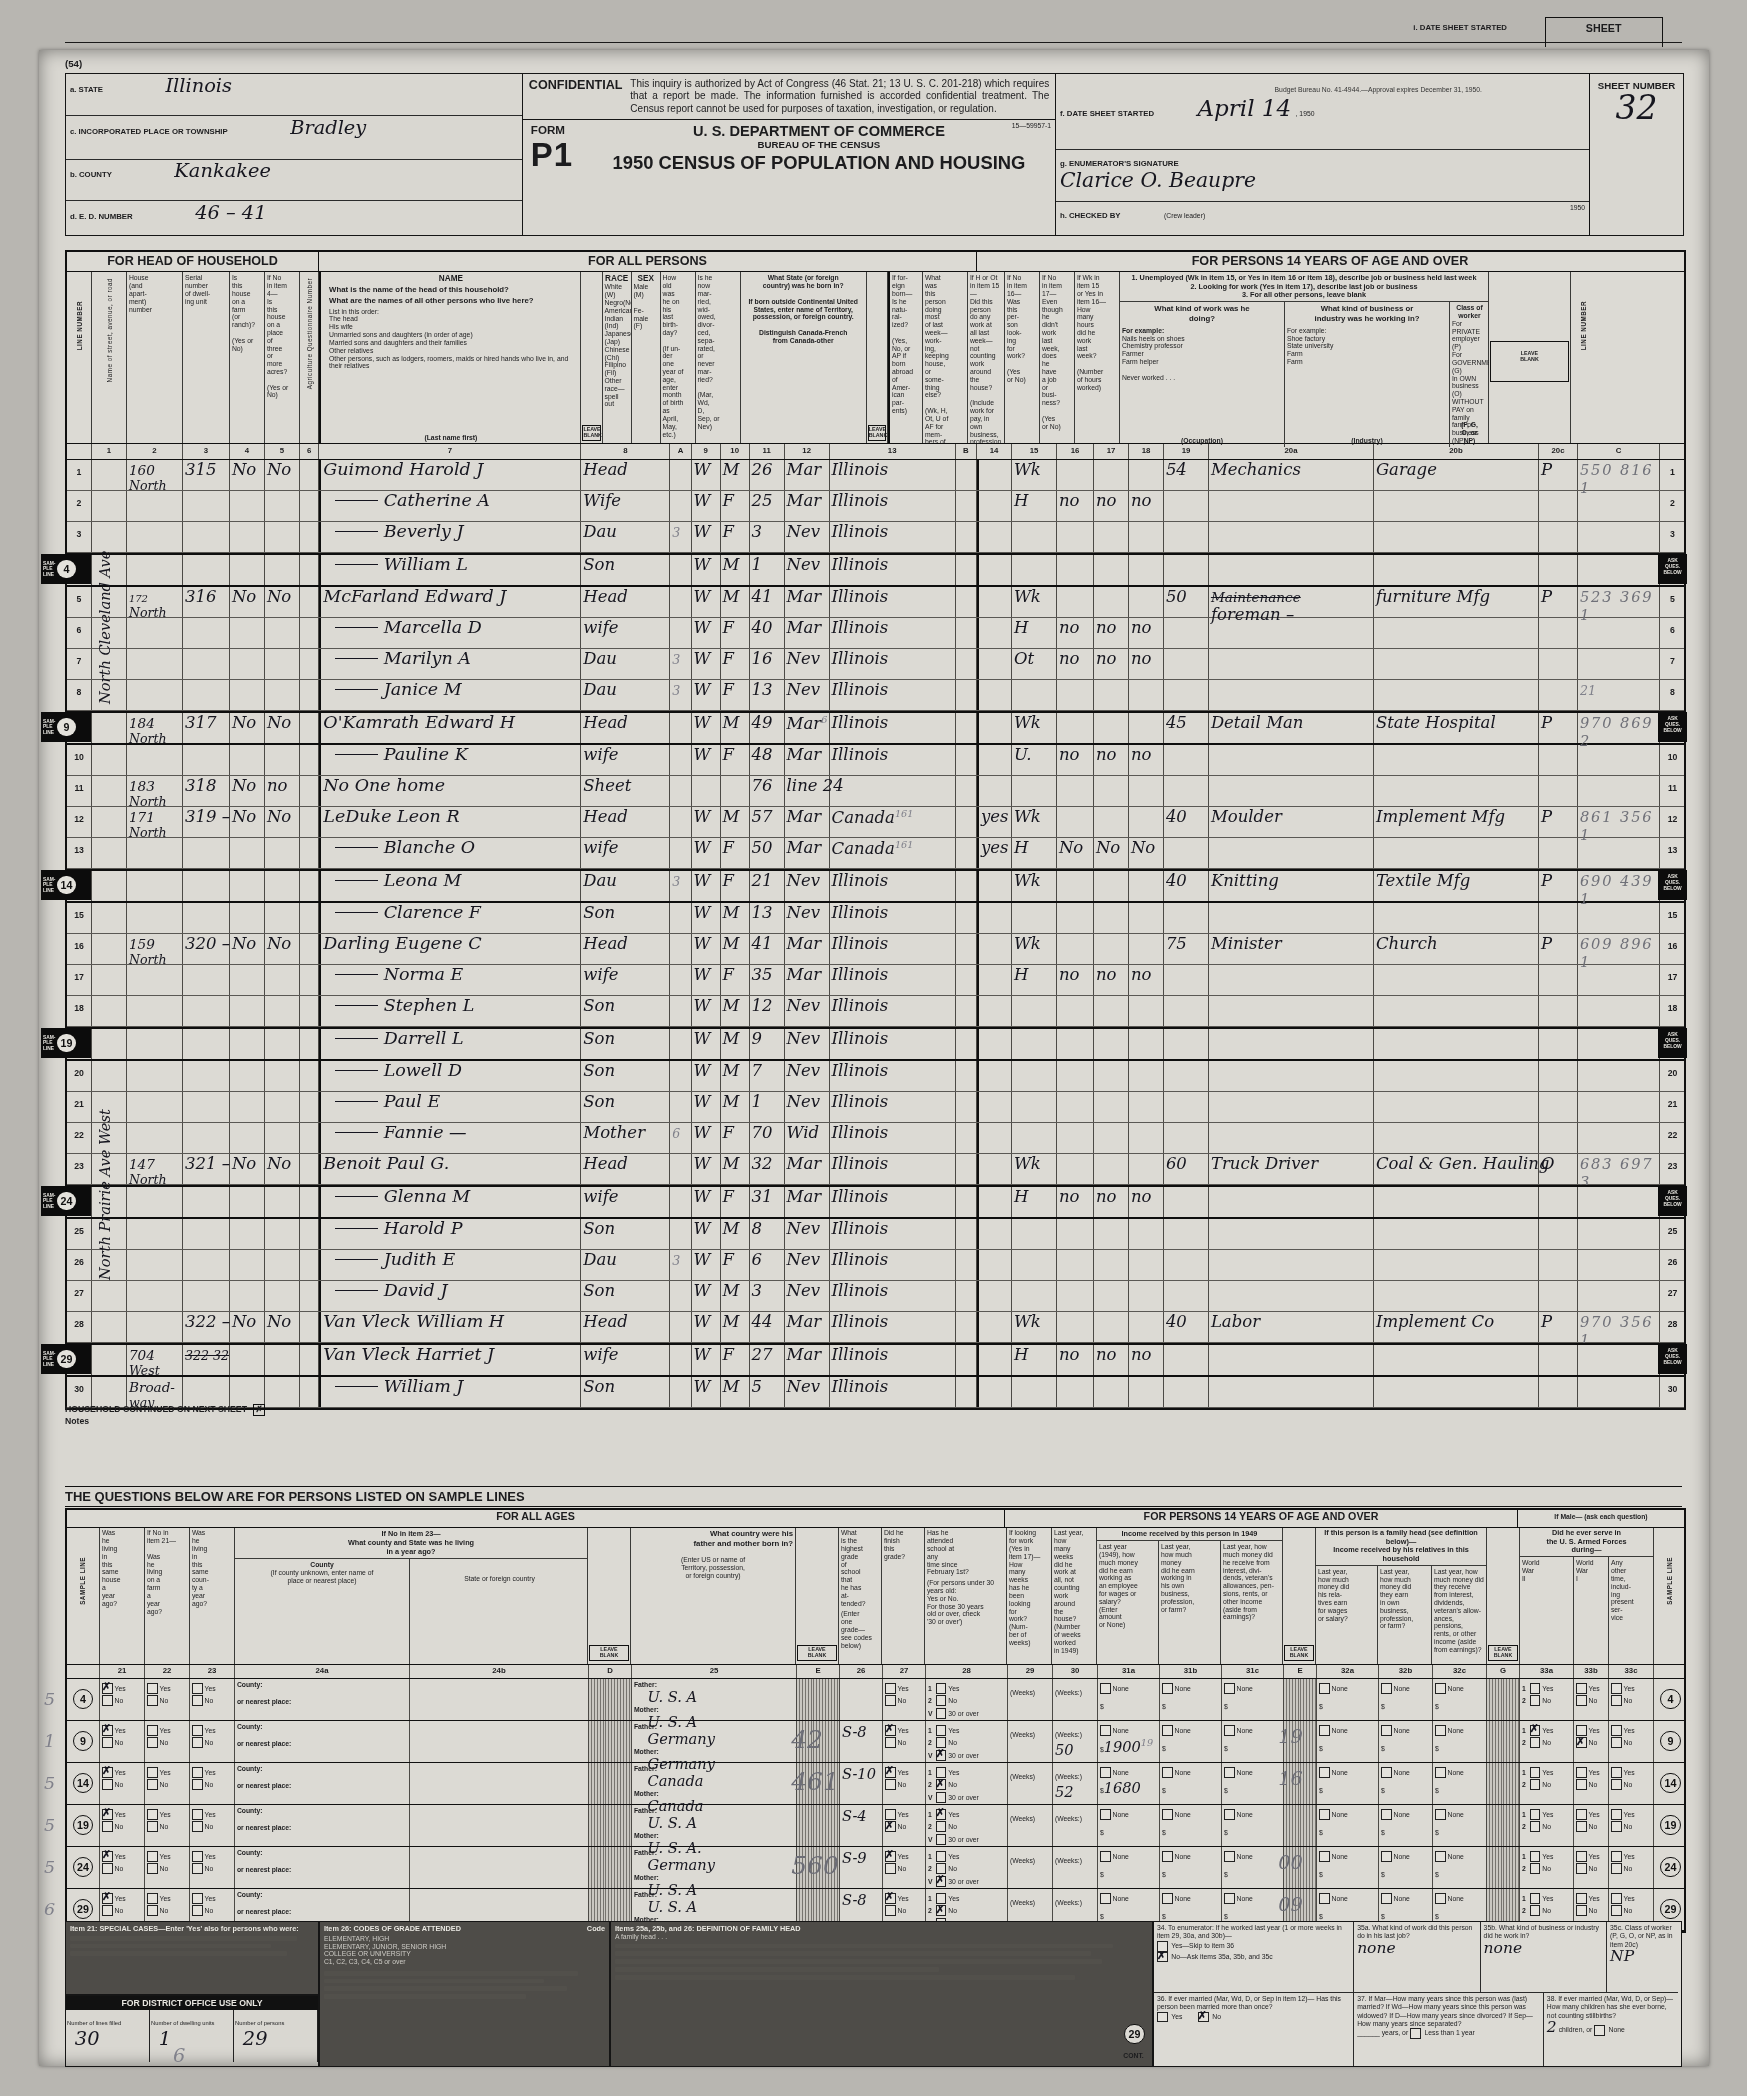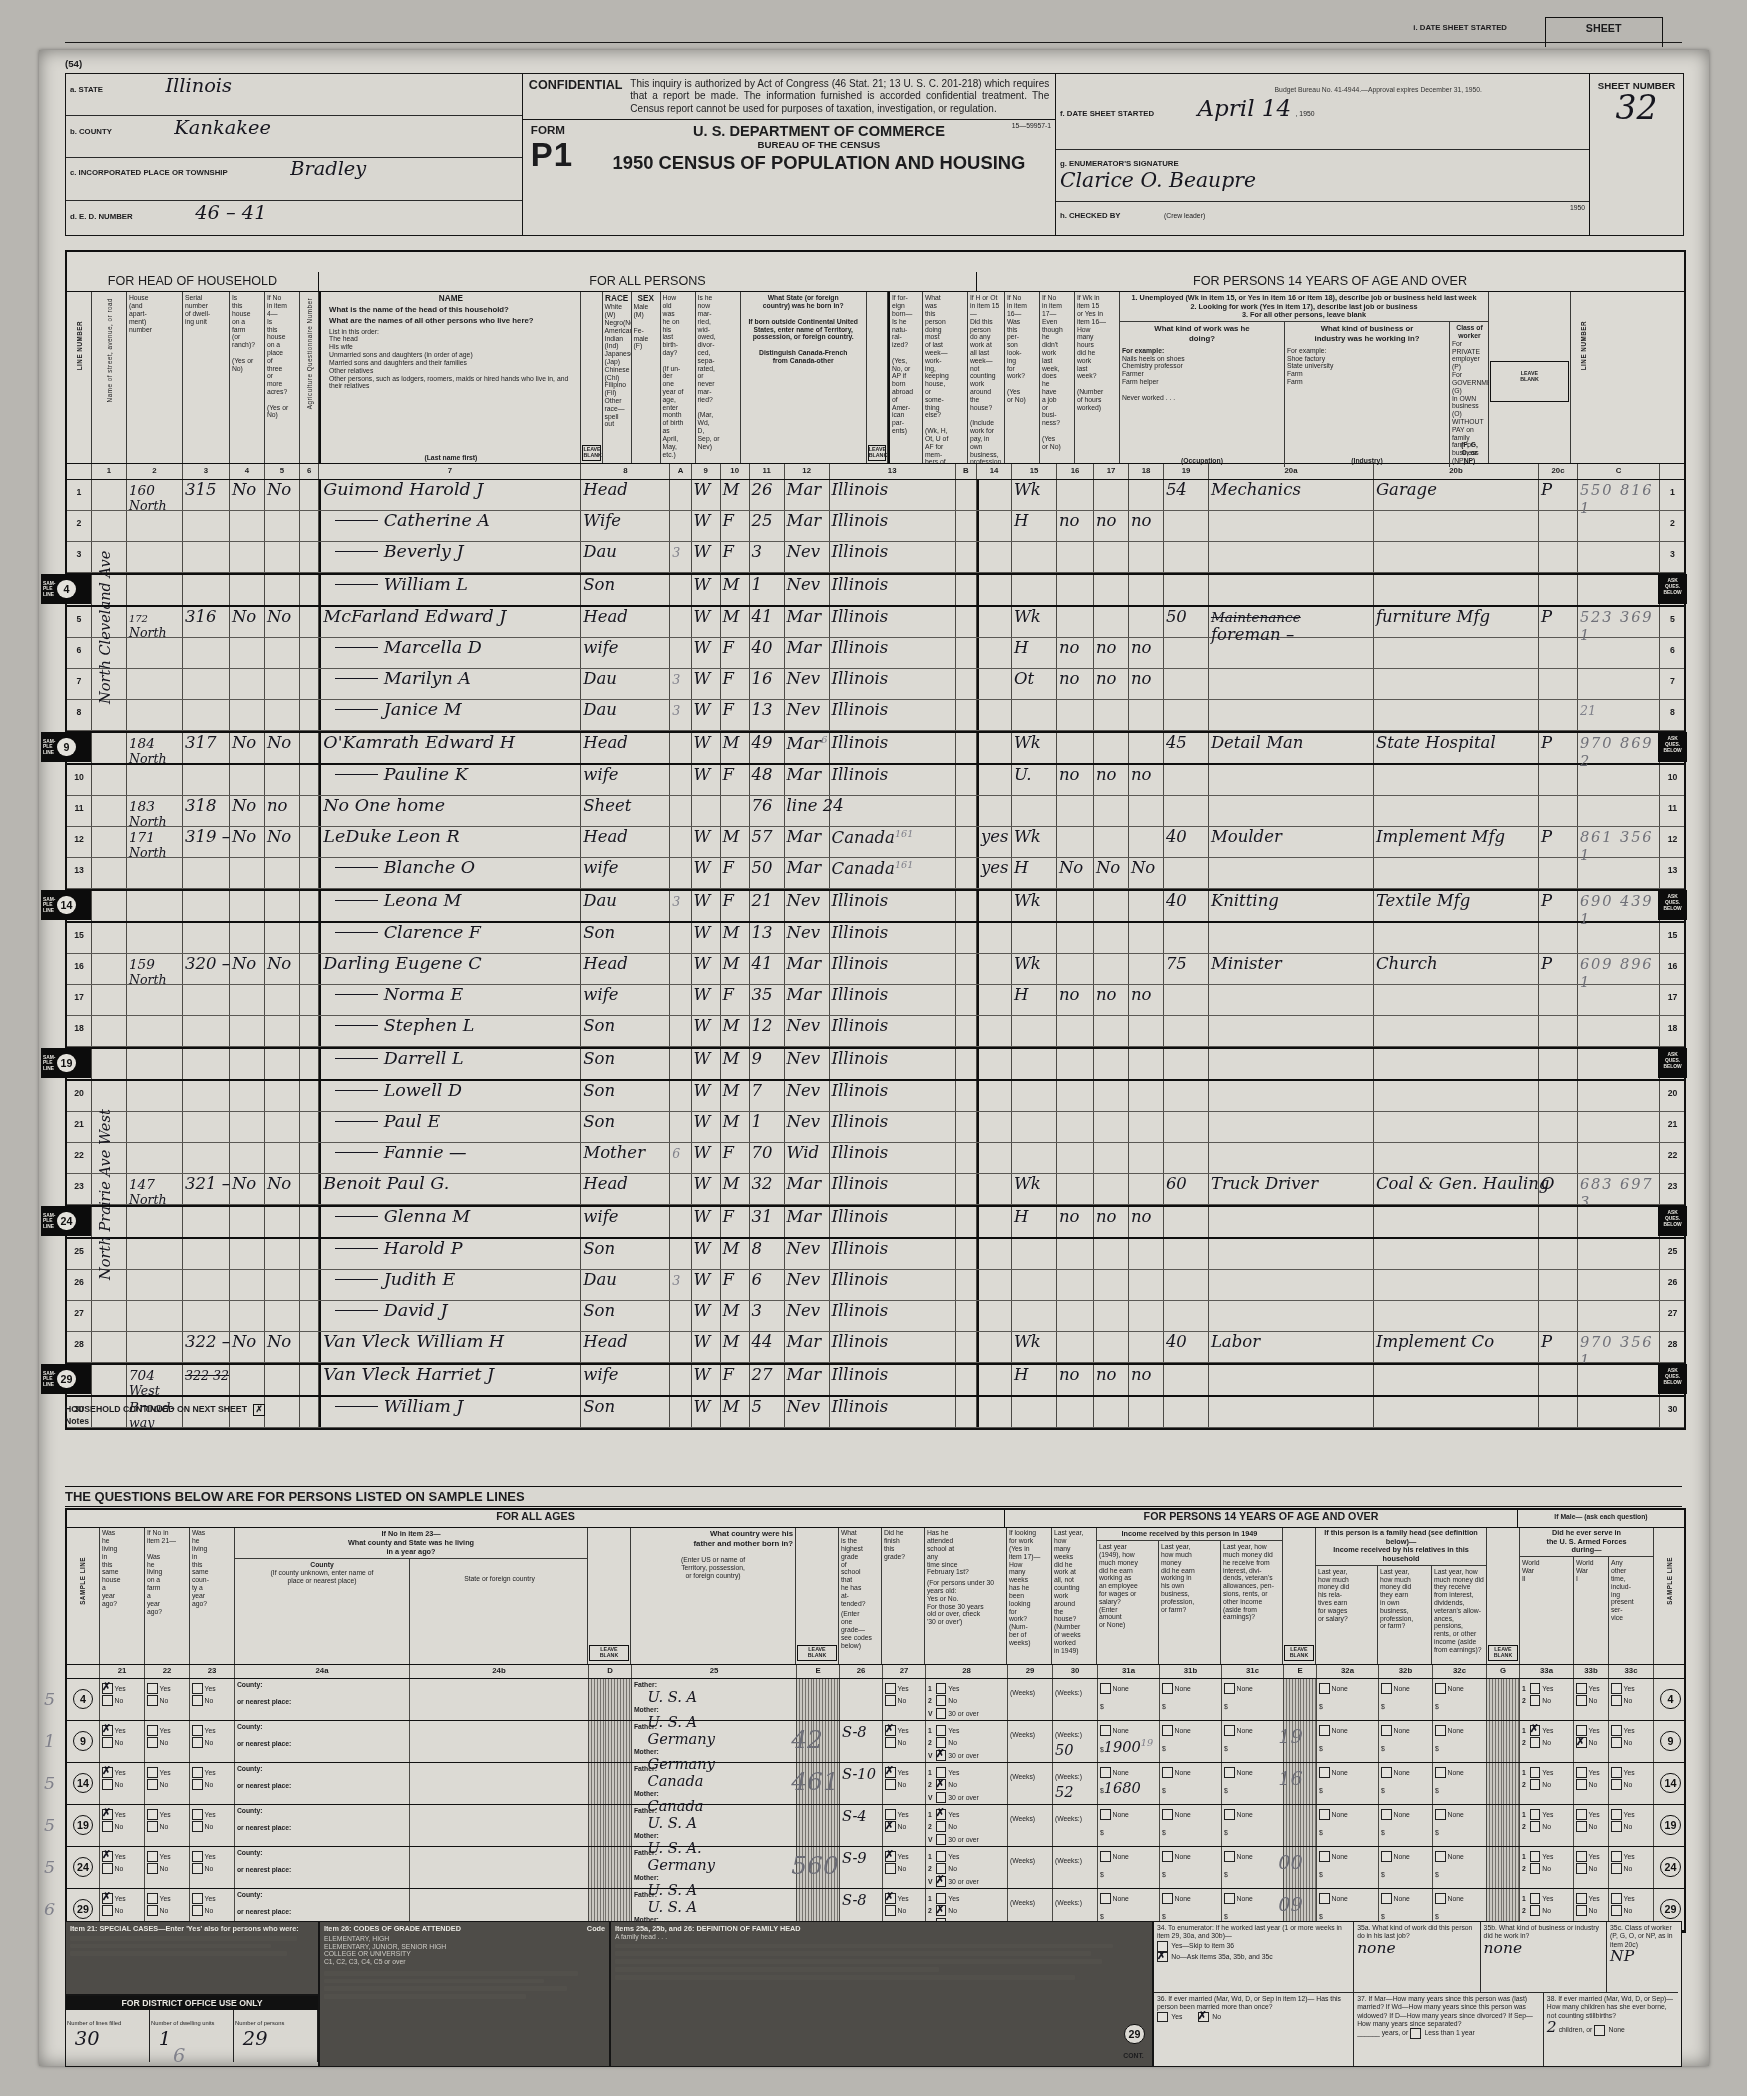--- a/index.html
+++ b/index.html
@@ -60,21 +60,21 @@
   .trow.sample{border-top:2.4px solid #0e0e0e;border-bottom:2.4px solid #0e0e0e;}
   .cell{border-right:1px solid #4c4a46;box-sizing:border-box;padding:1px 1.9px;overflow:visible;
         position:relative;flex:none;}
   .hcell{border-right:1px solid #3a3a38;box-sizing:border-box;padding:1.9px;overflow:hidden;position:relative;flex:none;}
   .c0{width:25px}.c1{width:35px}.c2{width:56px}.c3{width:47px}.c4{width:35px}.c5{width:35px}
   .c6{width:19.4px}.c7{width:262px}.c8{width:89px}.c9{width:21.3px}.c10{width:29px}.c11{width:29px}
   .c12{width:35px}.c13{width:45px}.c14{width:126px}.c15{width:21.3px}.c16{width:35px}.c17{width:45px}
   .c18{width:37px}.c19{width:35px}.c20{width:35px}.c21{width:45px}.c22{width:165px}.c23{width:165px}
   .c24{width:39px}.c25{width:82px}.c26{width:25px;border-right:none}
   .hb{border-left:2.4px solid #0e0e0e;}
-  .secband{display:flex;height:19.4px;border-bottom:1.5px solid #101010;font-weight:normal;margin-top:20px;}
+  .secband{display:flex;height:19.4px;border-bottom:1.5px solid #101010;font-weight:bold;}
   .secband div{text-align:center;font-size:12.6px;padding-top:1.9px;box-sizing:border-box;}
   .sec1{width:252px;border-right:1.5px solid #101010;}
   .sec2{width:658px;border-right:1.5px solid #101010;}
   .sec3{width:706px;}
   .hdrband{display:flex;height:171px;border-bottom:1.5px solid #101010;}
   .numrow{display:flex;height:14.6px;border-bottom:1.9px solid #101010;font-weight:bold;font-size:7.8px;}
   .numrow .cell{text-align:center;padding-top:1.9px;}
   .title7{font-weight:bold;font-size:8.2px;text-align:center;}
   .lvbox{position:absolute;bottom:2.9px;left:1px;right:1px;border:1.5px solid #111;font-size:5.3px;
          font-weight:bold;text-align:center;line-height:1.1;padding:1px 0;background:#dcdad4;}
@@ -155,27 +155,27 @@
       <span class="sheetbox">SHEET</span>
     </div>
     <span class="corner54">(54)</span>
 
     <div class="hdr">
       <div class="hf" style="width:456px">
         <div class="hfield" style="height:37px">
           <span class="lab">a. STATE</span>
           <span class="hw">Illinois</span>
         </div>
+        <div class="hfield" style="height:39px">
+          <span class="lab">c. INCORPORATED PLACE OR TOWNSHIP</span>
+          <span class="hw">Bradley</span>
+        </div>
         <div class="hfield" style="height:37px">
           <span class="lab">b. COUNTY</span>
           <span class="hw">Kankakee</span>
-        </div>
-        <div class="hfield" style="height:39px">
-          <span class="lab">c. INCORPORATED PLACE OR TOWNSHIP</span>
-          <span class="hw">Bradley</span>
         </div>
         <div class="hfield" style="height:41px;border-bottom:none">
           <span class="lab">d. E. D. NUMBER</span>
           <span class="hw">46 – 41</span>
         </div>
       </div>
 
 
       <div class="hf" style="width:532px">
         <div class="conf">

